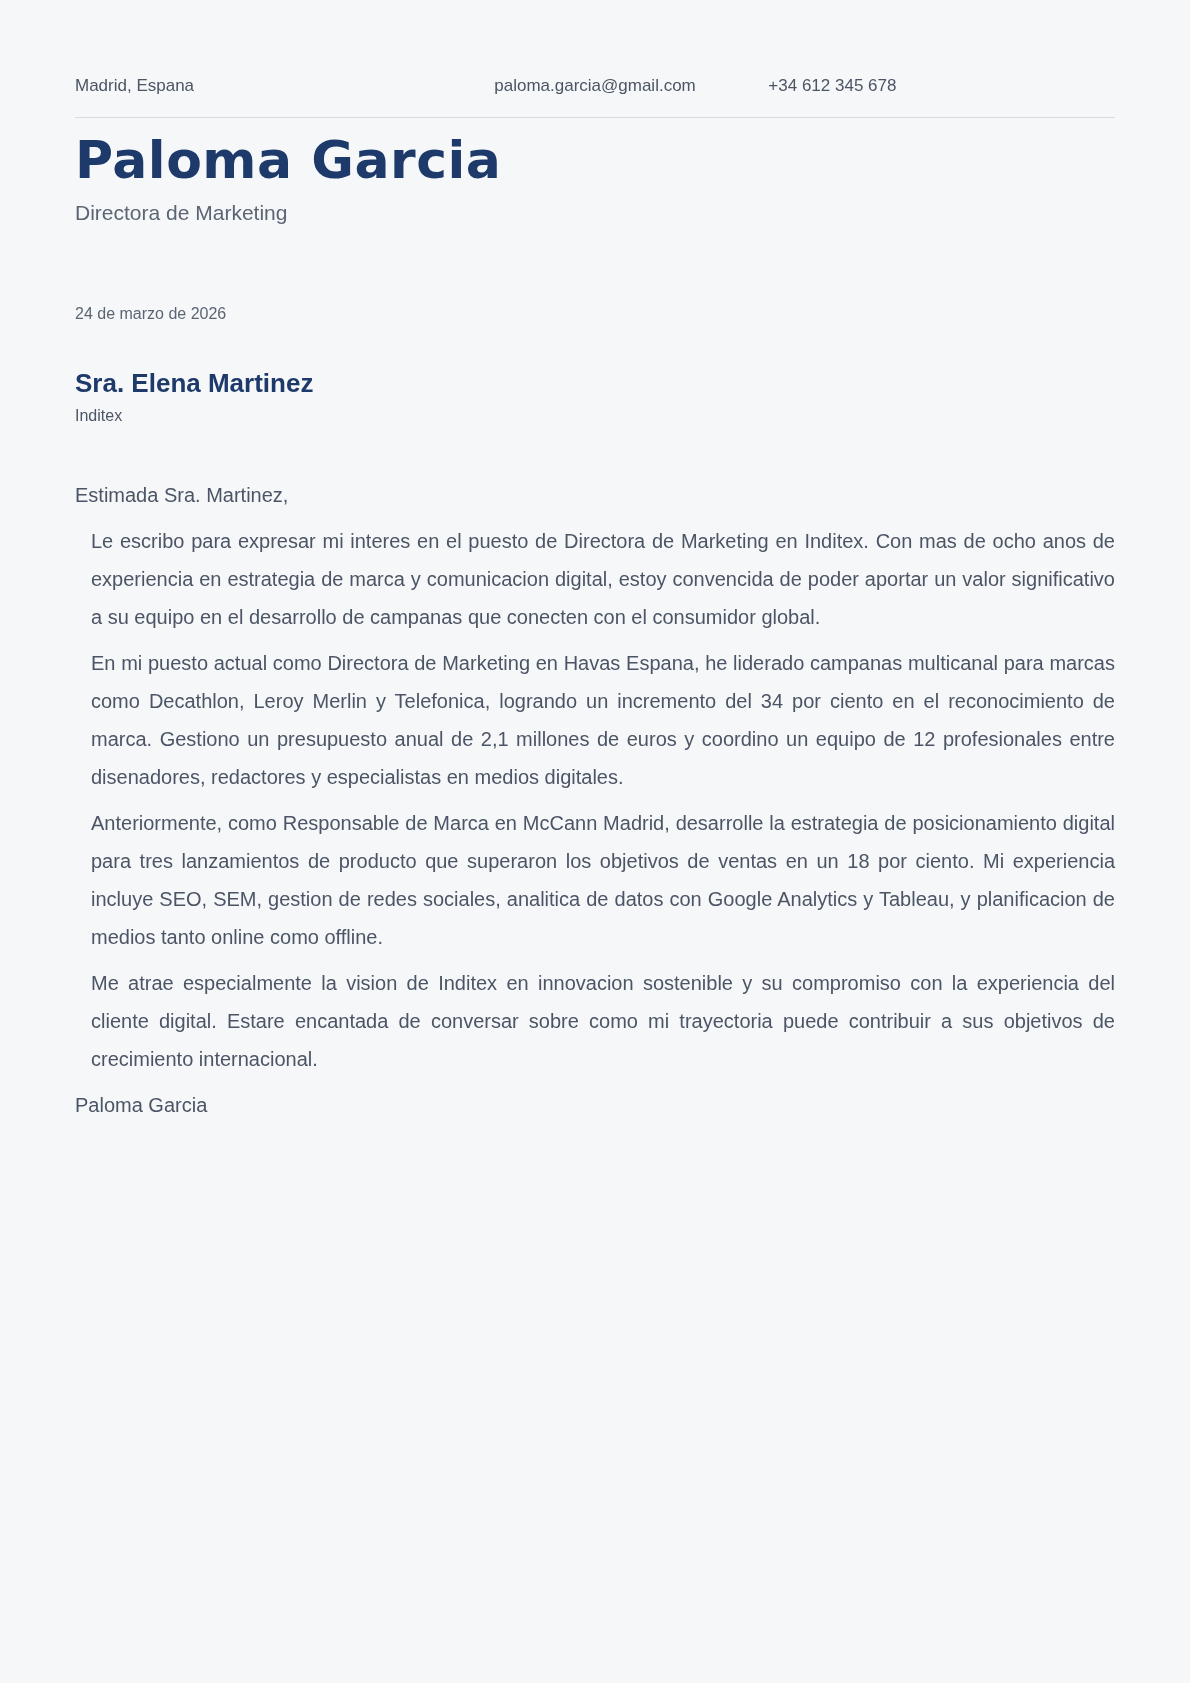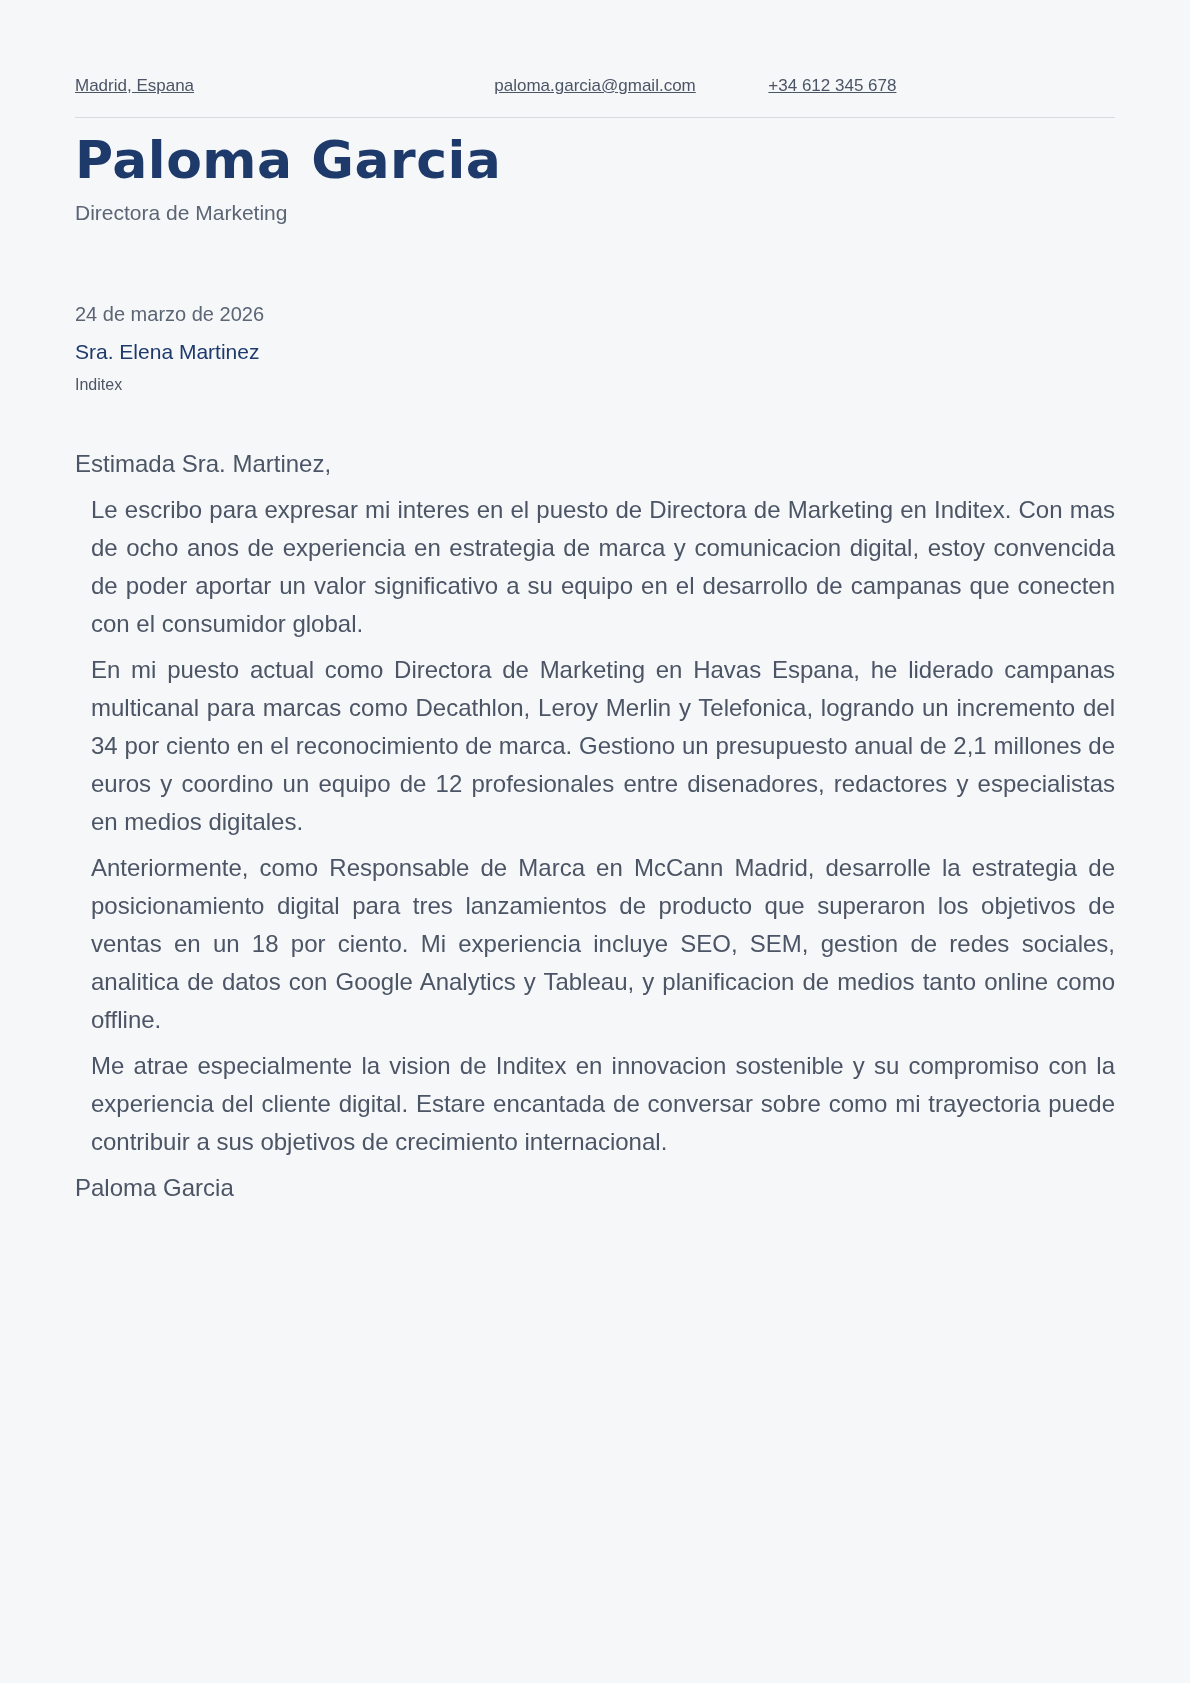--- a/index.html
+++ b/index.html
@@ -24,59 +24,59 @@
   }
   .contact-row{
     display:flex;
     align-items:baseline;
     padding:76px 0 21px;
     border-bottom:1px solid var(--divider);
     font-size:17px;
     line-height:20px;
     color:var(--text);
   }
-  .contact-row .cell{flex:1;text-decoration:underline;}
+  .contact-row .cell{flex:1;}
   .contact-row .cell.center{text-align:center;}
   .contact-row .cell.right{text-align:left;}
   h1.name{
     margin-top:14px;
     font-family:"DejaVu Sans","Liberation Sans",sans-serif;
     font-weight:bold;
     font-size:52px;
     line-height:56px;
     letter-spacing:0.5px;
     color:var(--navy);
   }
   .subtitle{
     margin-top:12px;
     font-size:21px;
     line-height:26px;
     color:var(--muted);
   }
   .date{
     margin-top:76px;
-    font-size:20px;
+    font-size:16px;
     line-height:24px;
     color:var(--muted);
   }
   .recipient{
-    margin-top:13px;
-    font-size:21px;
+    margin-top:44px;
+    font-size:26px;
     line-height:26px;
-    font-weight:normal;
+    font-weight:bold;
     color:var(--navy);
   }
   .company{
     margin-top:8px;
     font-size:16px;
     line-height:24px;
     color:var(--text);
   }
   p{
-    font-size:24px;
+    font-size:20px;
     line-height:38px;
     color:var(--text);
     margin:0 0 8px;
   }
   p.salutation{margin-top:48px;}
   p.body-para{text-align:justify;margin-left:16px;}
   p.closing{margin-bottom:8px;}
 </style>
 </head>
 <body>

